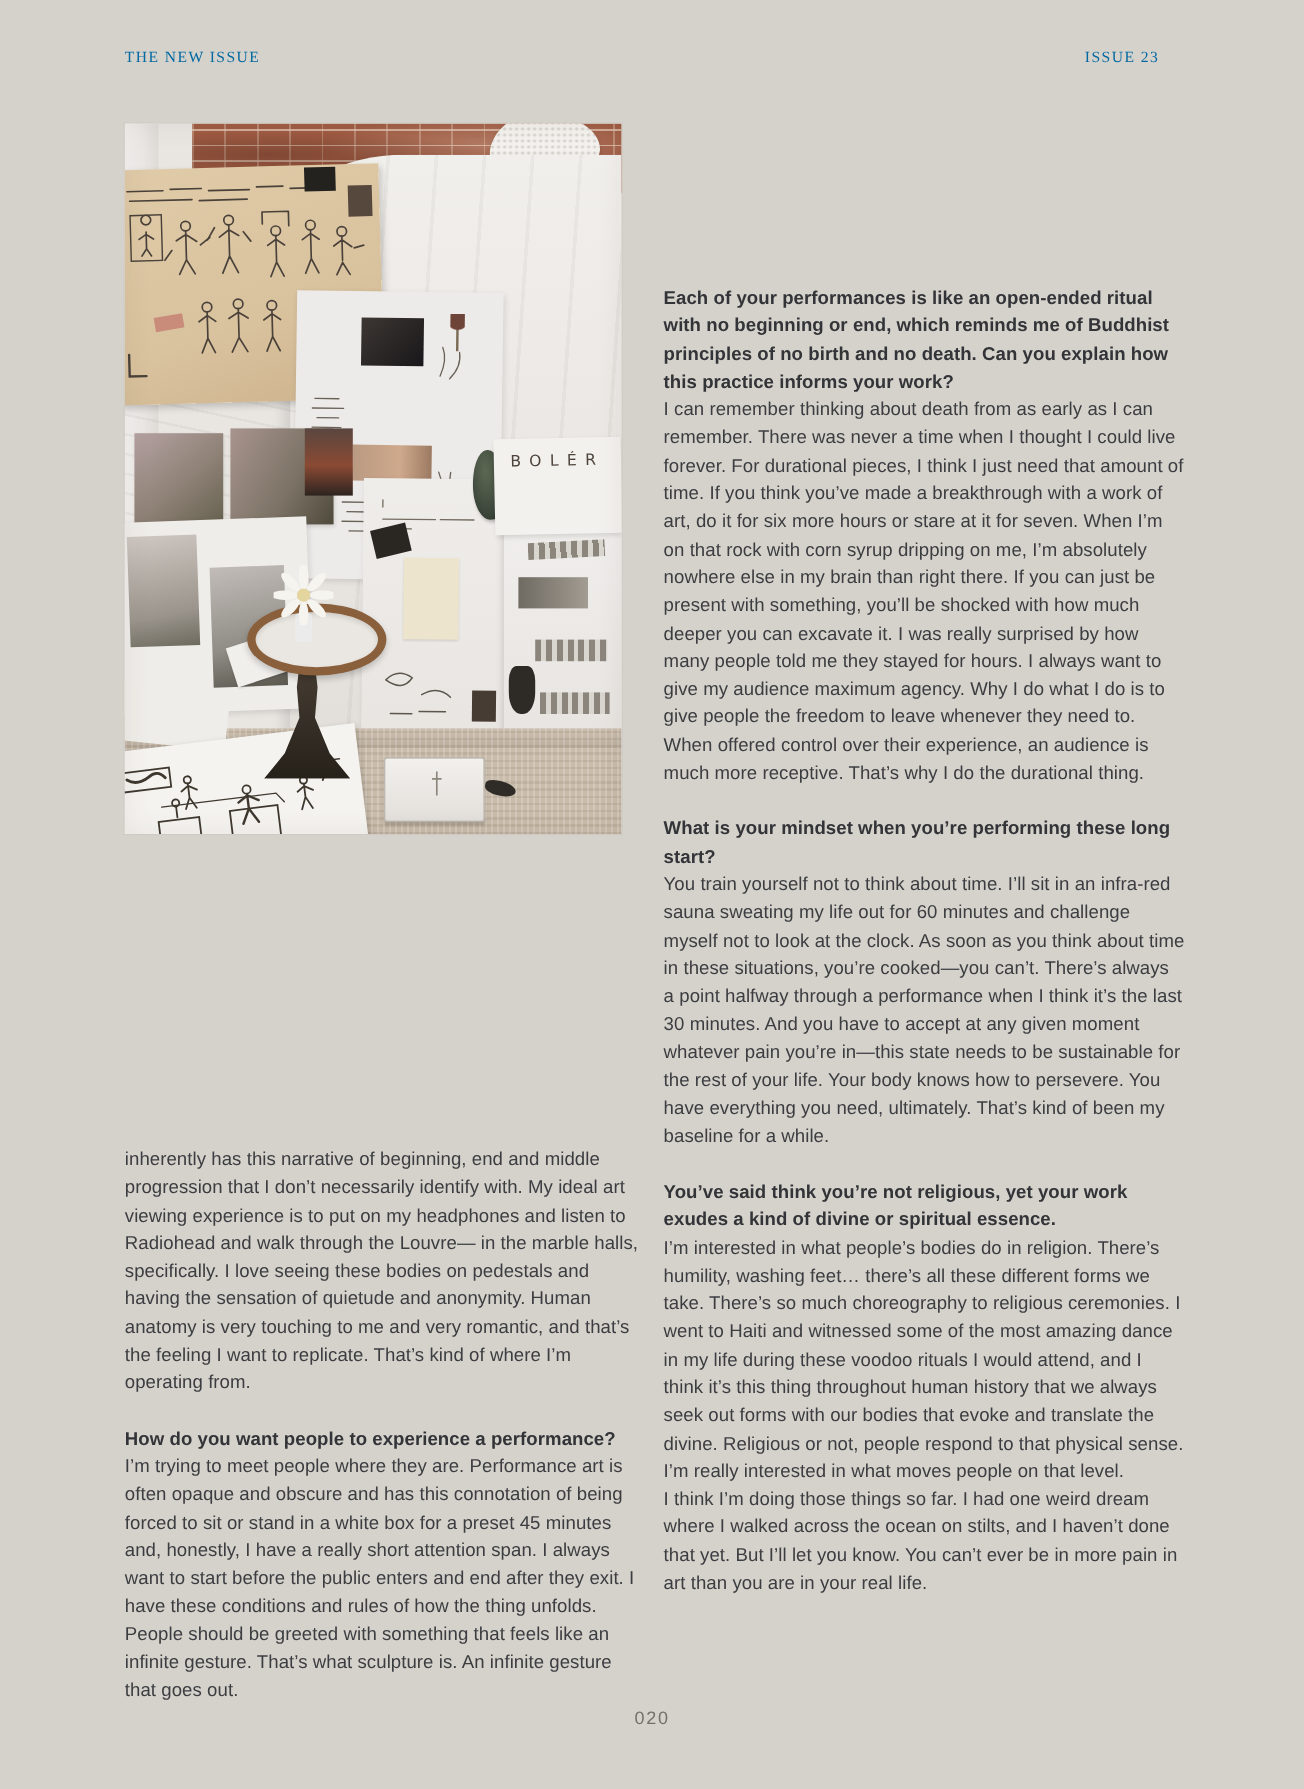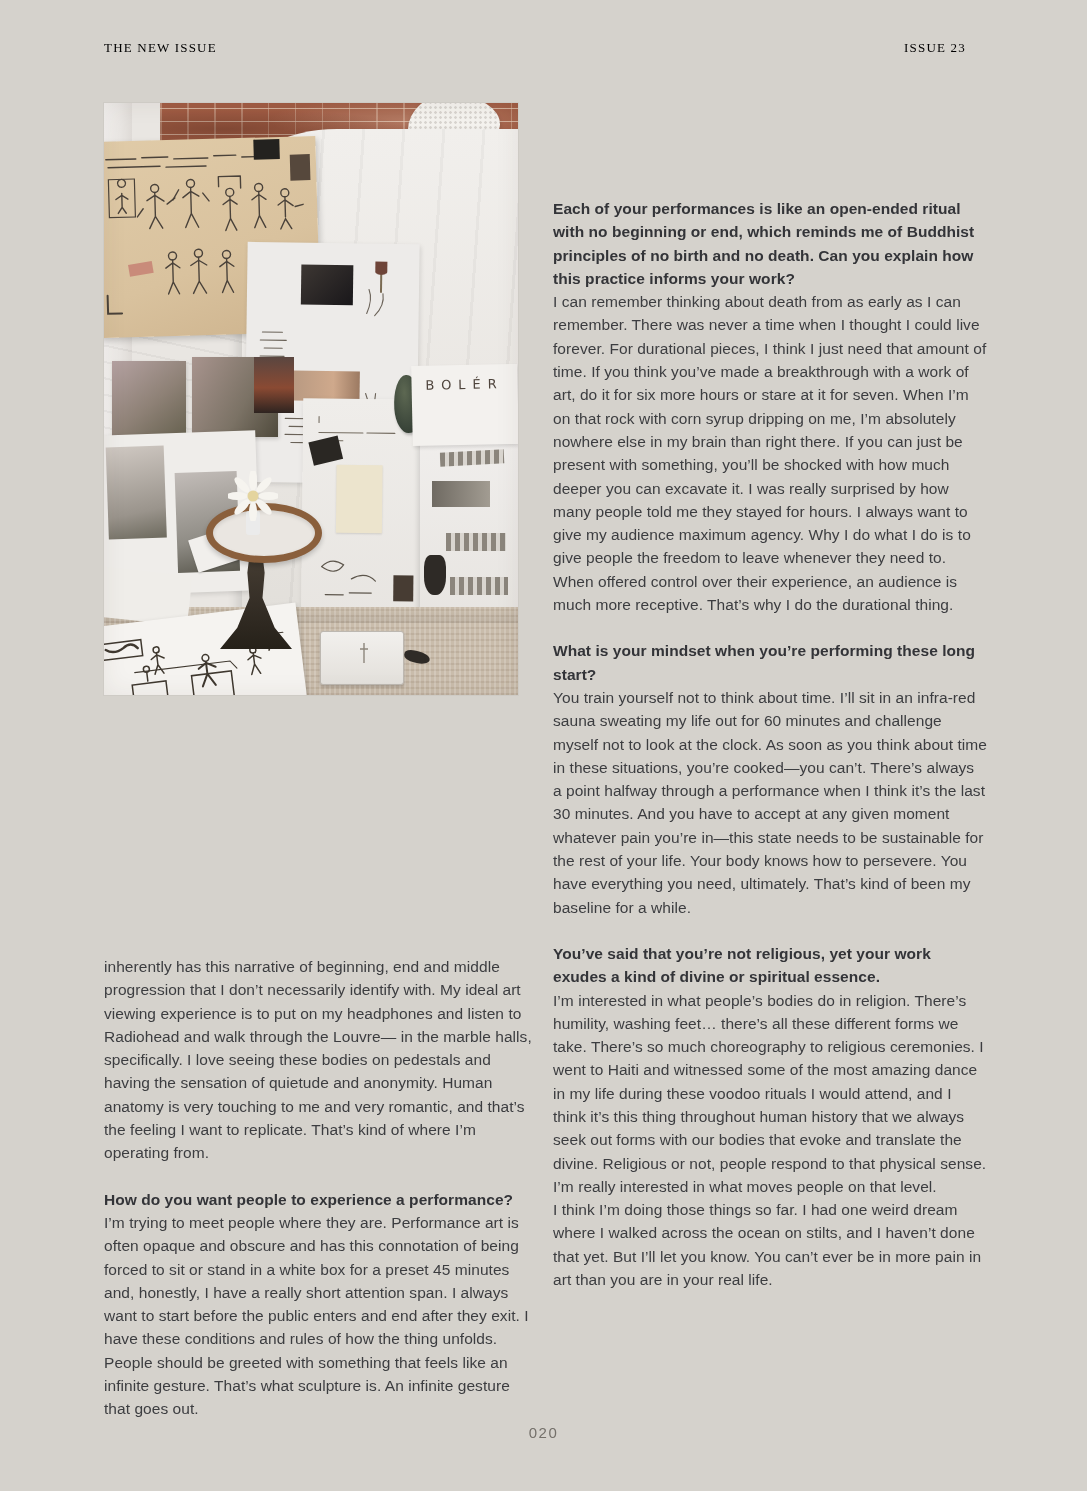--- a/index.html
+++ b/index.html
@@ -1,28 +1,28 @@
 <!DOCTYPE html>
 <html><head>
 <meta charset="utf-8">
 <style>
   html,body{margin:0;padding:0;}
   body{background:#d5d2cc;font-family:"Liberation Sans",sans-serif;}
   .page{position:relative;width:1087px;height:1491px;background:#d5d2cc;overflow:hidden;margin:0 auto;}
 
   
   .runhead{position:absolute;top:40px;left:104px;right:121px;display:flex;justify-content:space-between;
-           font-family:"Liberation Serif",serif;font-size:13px;letter-spacing:1.2px;color:#000000;}
+           font-family:"Liberation Serif",serif;font-size:13px;letter-spacing:1.2px;color:#0369a1;}
 
   
   .col{position:absolute;color:#3c3d40;font-size:15.5px;line-height:23.3px;letter-spacing:0.05px;}
   .col-left{left:104px;top:955px;width:432px;}
   .col-right{left:553px;top:197px;width:434px;}
   .col p{margin:0;}
-  .col p.q{font-weight:700;color:#333438;}
+  .col p.q{font-weight:700;color:#333438;margin-top:40px;}
   .col p.q:not(:first-child){margin-top:23px;}
 
   
   .pagenum{position:absolute;left:0;right:0;top:1424px;text-align:center;font-weight:400;
            font-size:15px;letter-spacing:1.5px;color:#74706a;}
 
   
   .photo{position:absolute;left:104px;top:103px;width:414px;height:592px;overflow:hidden;
          background:#e9e6e2;box-shadow:0 0 0 1px rgba(0,0,0,0.03);}
   .photo *{position:absolute;}
@@ -283,20 +283,20 @@
     <p class="a">inherently has this narrative of beginning, end and middle progression that I don’t necessarily identify with. My ideal art viewing experience is to put on my headphones and listen to Radiohead and walk through the Louvre— in the marble halls, specifically. I love seeing these bodies on pedestals and having the sensation of quietude and anonymity. Human anatomy is very touching to me and very romantic, and that’s the feeling I want to replicate. That’s kind of where I’m operating from.</p>
     <p class="q">How do you want people to experience a performance?</p>
     <p class="a">I’m trying to meet people where they are. Performance art is often opaque and obscure and has this connotation of being forced to sit or stand in a white box for a preset 45 minutes and, honestly, I have a really short attention span. I always want to start before the public enters and end after they exit. I have these conditions and rules of how the thing unfolds.  People should be greeted with something that feels like an infinite gesture. That’s what sculpture is. An infinite gesture that goes out.</p>
   </div>
 
   <div class="col col-right">
     <p class="q">Each of your performances is like an open-ended ritual with no beginning or end, which reminds me of Buddhist principles of no birth and no death. Can you explain how this practice informs your work?</p>
     <p class="a">I can remember thinking about death from as early as I can remember. There was never a time when I thought I could live forever. For durational pieces, I think I just need that amount of time. If you think you’ve made a breakthrough with a work of art, do it for six more hours or stare at it for seven. When I’m on that rock with corn syrup dripping on me, I’m absolutely nowhere else in my brain than right there. If you can just be present with something, you’ll be shocked with how much deeper you can excavate it. I was really surprised by how many people told me they stayed for hours. I always want to give my audience maximum agency. Why I do what I do is to give people the freedom to leave whenever they need to. When offered control over their experience, an audience is much more receptive. That’s why I do the durational thing.</p>
     <p class="q">What is your mindset when you’re performing these long start?</p>
     <p class="a">You train yourself not to think about time. I’ll sit in an infra-red sauna sweating my life out for 60 minutes and challenge myself not to look at the clock. As soon as you think about time in these situations, you’re cooked—you can’t. There’s always a point halfway through a performance when I think it’s the last 30 minutes. And you have to accept at any given moment whatever pain you’re in—this state needs to be sustainable for the rest of your life. Your body knows how to persevere. You have everything you need, ultimately. That’s kind of been my baseline for a while.</p>
-    <p class="q">You’ve said that you’re not religious, yet your work exudes a kind of divine or spiritual essence.</p>
+    <p class="q">You’ve said think you’re not religious, yet your work exudes a kind of divine or spiritual essence.</p>
     <p class="a">I’m interested in what people’s bodies do in religion. There’s humility, washing feet… there’s all these different forms we take. There’s so much choreography to religious ceremonies. I went to Haiti and witnessed some of the most amazing dance in my life during these voodoo rituals I would attend, and I think it’s this thing throughout human history that we always seek out forms with our bodies that evoke and translate the divine. Religious or not, people respond to that physical sense. I’m really interested in what moves people on that level.</p>
     <p class="a">I think I’m doing those things so far. I had one weird dream where I walked across the ocean on stilts, and I haven’t done that yet. But I’ll let you know.  You can’t ever be in more pain in art than you are in your real life.</p>
   </div>
 
   <div class="pagenum">020</div>
 
 </div>
 
 </body></html>

